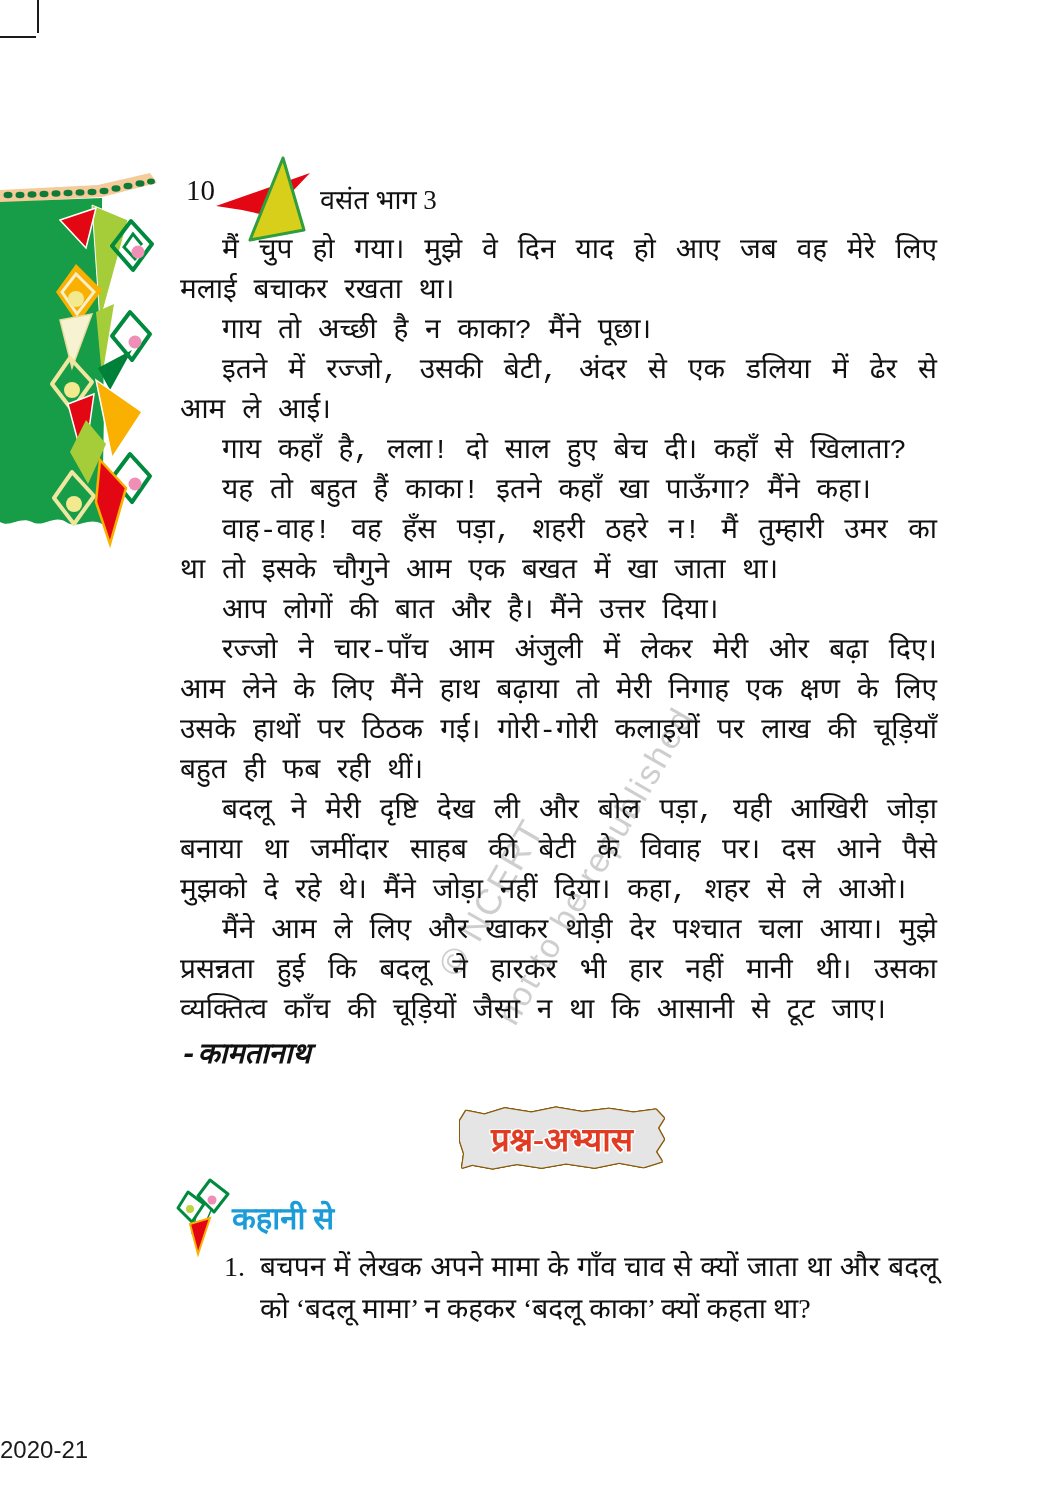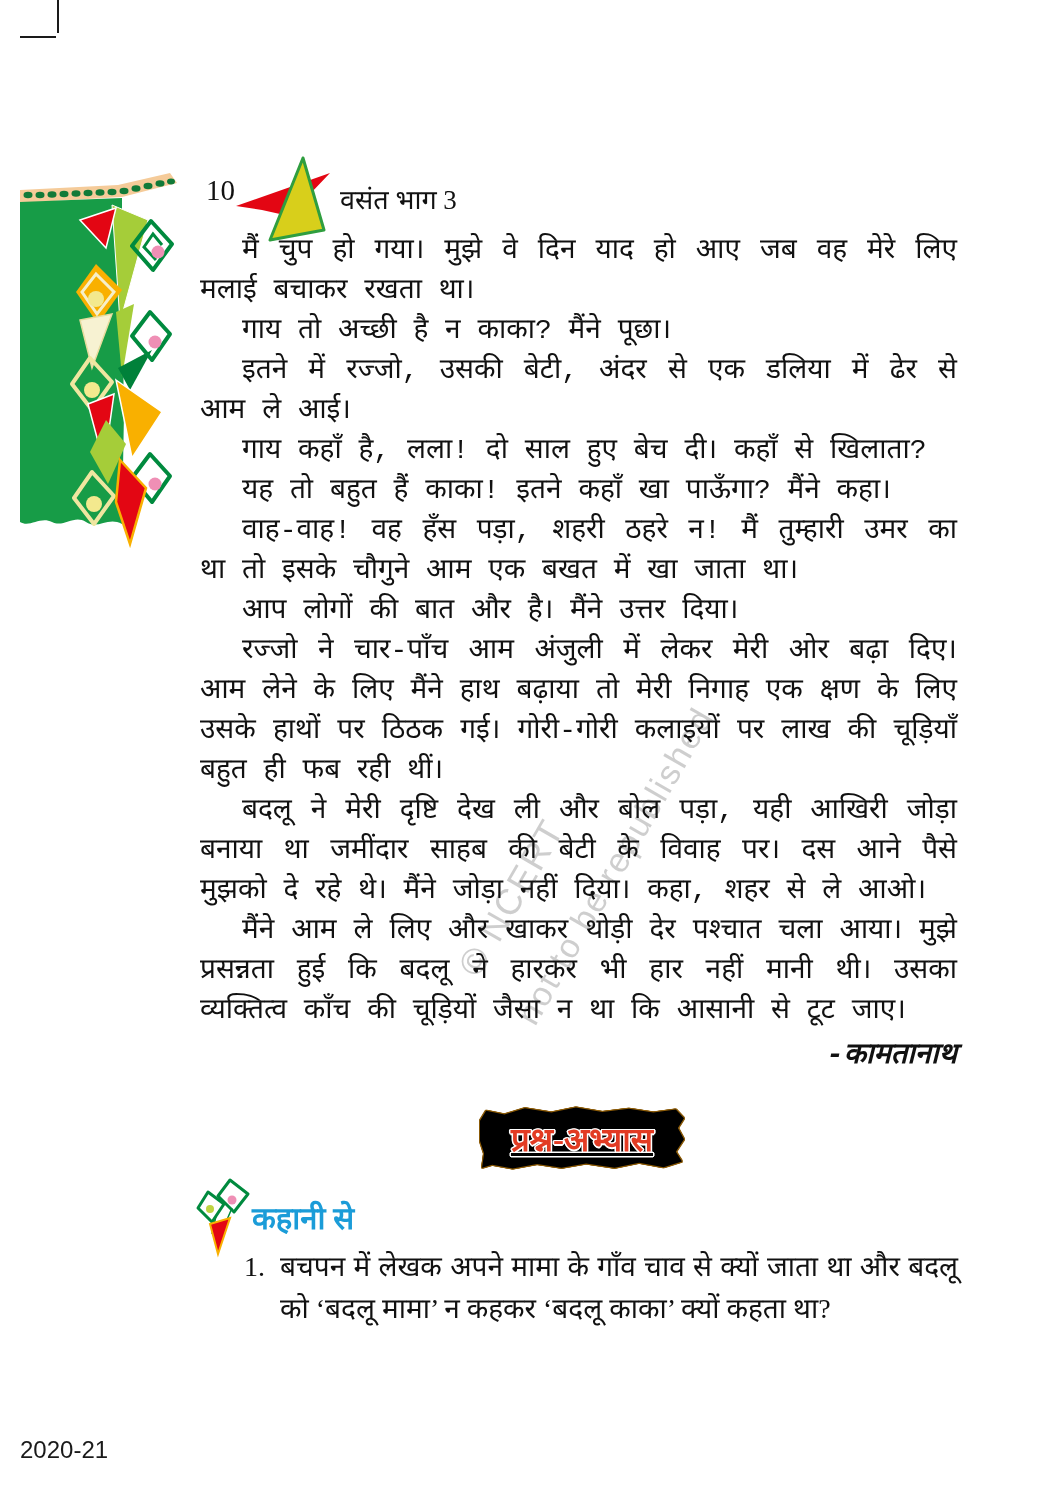--- a/index.html
+++ b/index.html
@@ -1,17 +1,17 @@
 <!DOCTYPE html>
 <html><head>
 <meta charset="utf-8">
 <style>
   html,body{margin:0;padding:0;}
   body{background:#ffffff;font-family:"Liberation Serif","DejaVu Serif",serif;}
-  .page{position:relative;width:999px;height:1500px;background:#ffffff;overflow:hidden;margin-left:20px;}
+  .page{position:relative;width:999px;height:1500px;background:#ffffff;overflow:hidden;}
 
   
   .crop-v{position:absolute;left:37px;top:0;width:2px;height:33px;background:#1a1a1a;}
   .crop-h{position:absolute;left:0;top:36px;width:36px;height:2px;background:#1a1a1a;}
 
   
   .banner{position:absolute;left:0;top:172px;}
 
   
   .page-num{position:absolute;left:186px;top:174px;font-size:29px;color:#111;}
@@ -22,33 +22,33 @@
   .wm{position:absolute;white-space:nowrap;color:rgba(165,165,165,0.55);
       font-family:"Liberation Sans",sans-serif;letter-spacing:2px;
       transform-origin:0 50%;transform:rotate(-60deg);}
   .wm1{left:448px;top:952px;font-size:36px;}
   .wm2{left:505px;top:1002px;font-size:34px;}
 
   
   .story{position:absolute;left:180px;top:231px;width:757px;font-size:28px;
          line-height:40px;color:#111;font-family:Liberation Mono, monospace;}
   .story p{margin:0;text-indent:42px;text-align:justify;}
-  .story p.author{text-indent:0;text-align:right;font-weight:bold;font-style:italic;
+  .story p.author{text-indent:0;text-align:left;font-weight:bold;font-style:italic;
                   font-size:29px;line-height:46px;margin-top:2px;}
 
   
   .qa-wrap{position:absolute;left:460px;top:1107px;
            filter:drop-shadow(1px 0 0 #8a5a08) drop-shadow(-1px 0 0 #8a5a08)
                   drop-shadow(0 1px 0 #8a5a08) drop-shadow(0 -1px 0 #8a5a08);}
-  .qa-box{width:204px;height:62px;background:#000000;display:flex;align-items:center;
+  .qa-box{width:204px;height:62px;background:#e5e5e5;display:flex;align-items:center;
           justify-content:center;
           clip-path:polygon(0% 22%,3% 6%,12% 12%,22% 2%,35% 9%,47% 1%,60% 8%,73% 3%,
                             85% 9%,96% 4%,100% 18%,97% 34%,100% 52%,96% 72%,99% 88%,
                             90% 97%,78% 90%,66% 98%,52% 91%,40% 98%,28% 92%,16% 99%,
-                            6% 93%,1% 98%,2% 75%,0% 55%);text-decoration:underline;}
+                            6% 93%,1% 98%,2% 75%,0% 55%);}
   .qa-box span{font-size:33px;font-weight:bold;color:#e23b23;
           text-shadow:-1.5px 0 #fff,1.5px 0 #fff,0 -1.5px #fff,0 1.5px #fff,
                       -1px -1px #fff,1px 1px #fff,-1px 1px #fff,1px -1px #fff;}
 
   
   .sec-icon{position:absolute;left:176px;top:1176px;}
   .sec-title{position:absolute;left:232px;top:1196px;font-size:31px;font-weight:bold;
              color:#1b9cd8;text-align:center;}
 
   

